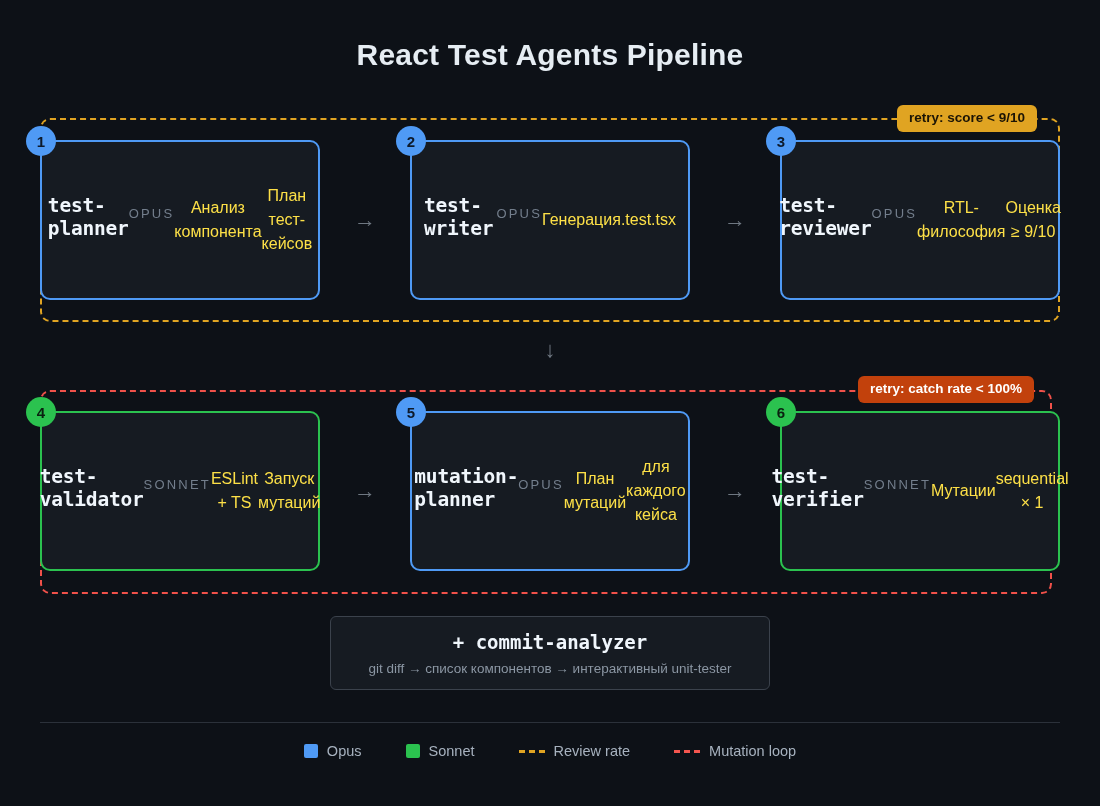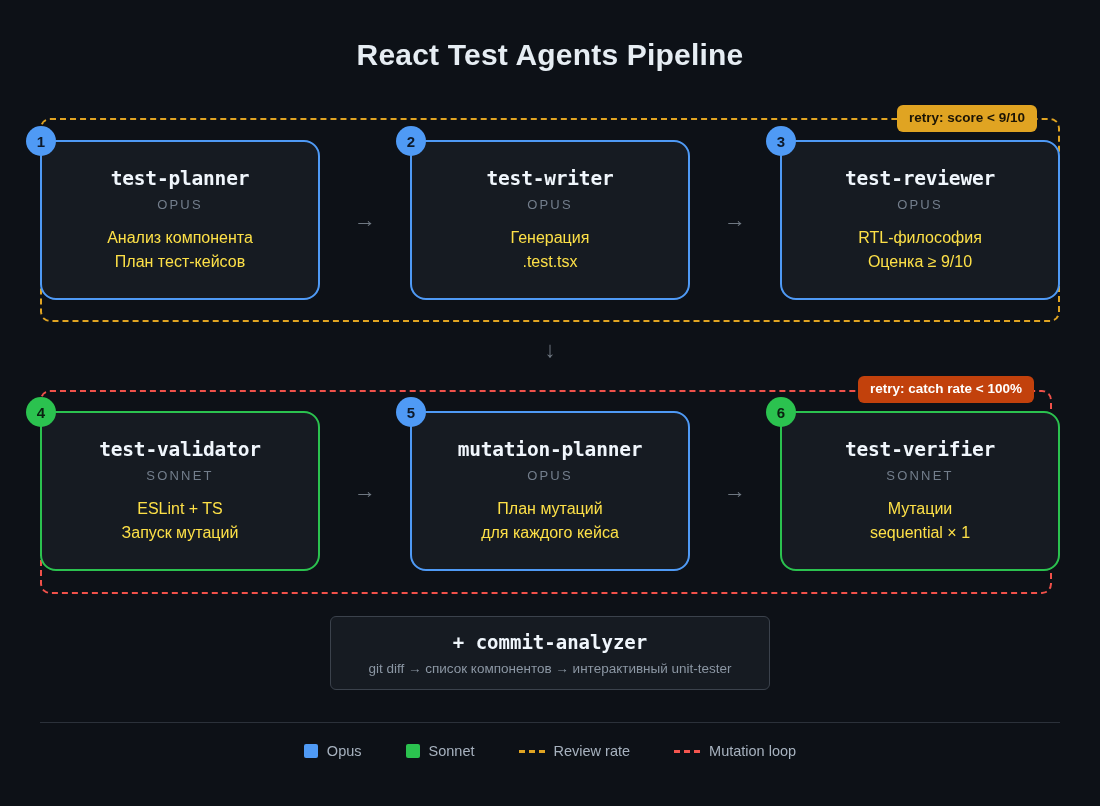--- a/index.html
+++ b/index.html
@@ -90,24 +90,24 @@
   .card-wrap {
     position: relative;
     width: 280px;
     height: 160px;
   }
 
   .card {
     position: absolute;
     inset: 0;
     background: #161b22;
-    border-radius: 16px;
+    border-radius: 10px;
     border: 2px solid #4f9af5;
     display: flex;
-    flex-direction: column;
+    flex-direction: row;
     align-items: center;
     justify-content: center;
     padding: 10px 12px;
   }
   .card.sonnet { border-color: #2bc24f; }
 
   .card-name {
     font-family: "DejaVu Sans Mono", "Liberation Mono", monospace;
     font-size: 19.5px;
     font-weight: bold;

